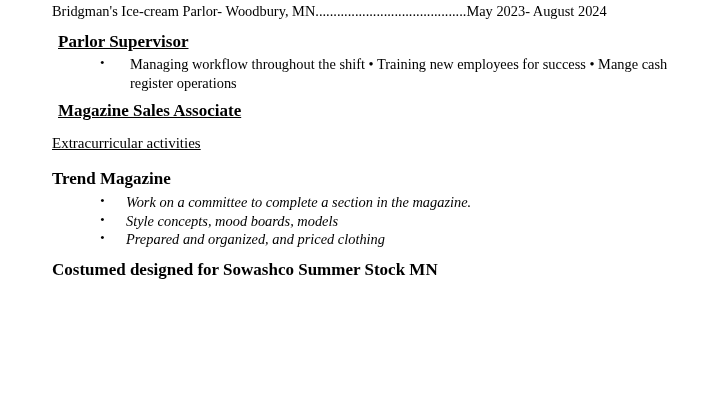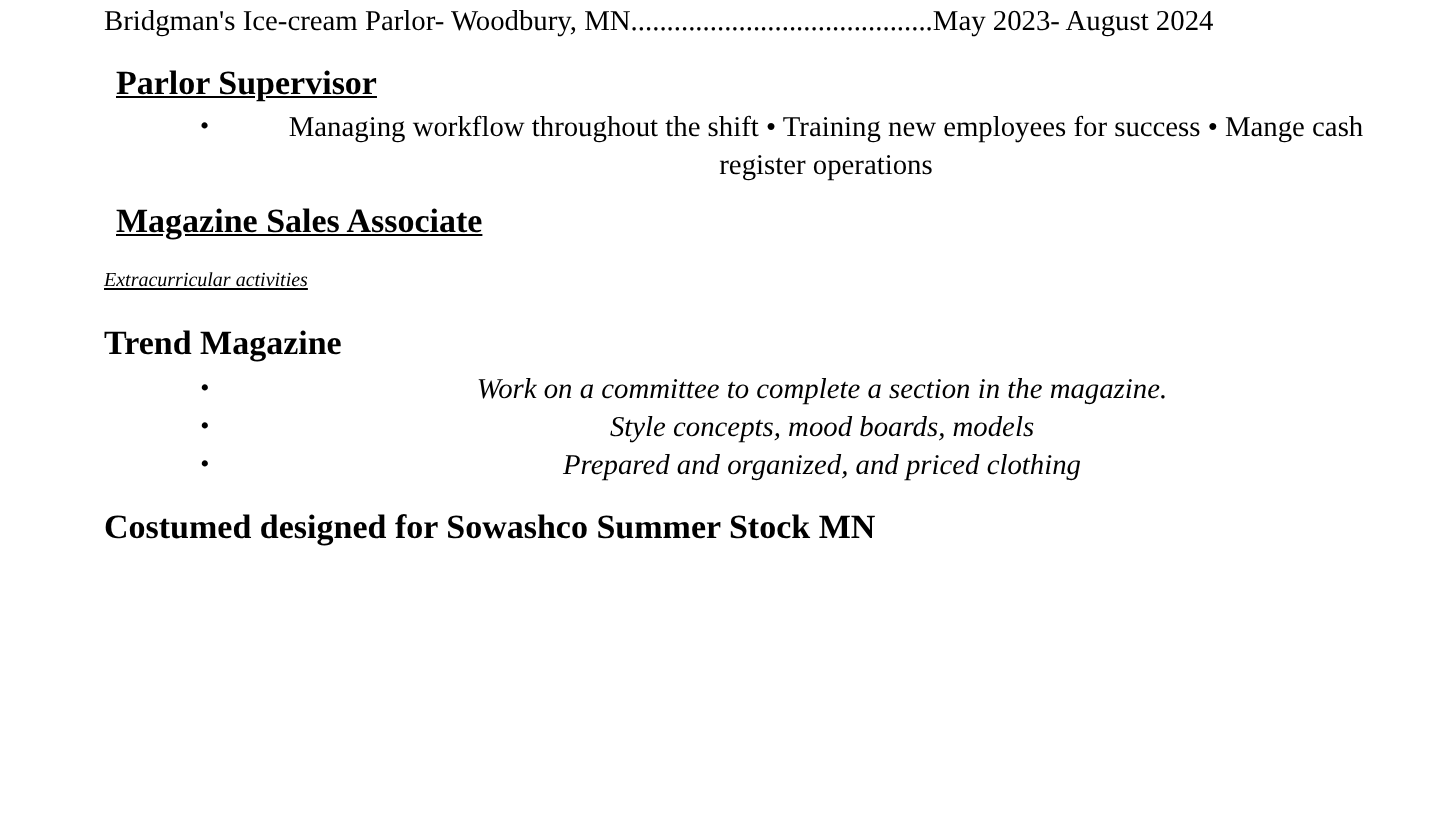--- a/index.html
+++ b/index.html
@@ -37,39 +37,37 @@
   }
   .role {
     font-weight: bold;
     font-size: 17px;
     line-height: 1.30;
     margin: 0;
     padding: 6px 0 2px 6px;
     text-decoration: underline;
   }
   .section-underline {
-    font-size: 10px;
+    font-size: 15px;
     line-height: 1.30;
     margin: 0;
     padding: 10px 0 4px 0;
     text-decoration: underline;
-    font-style: italic;
   }
   .subhead {
     font-weight: bold;
     font-size: 17px;
     line-height: 1.30;
     margin: 0;
     padding: 10px 0 3px 0;
   }
   ul.bullets {
     margin: 0;
     padding: 0 0 0 30px;
     list-style: none;
-    text-align: center;
   }
   ul.bullets li {
     position: relative;
     font-size: 14.4px;
     line-height: 1.30;
     margin: 0 0 2px 0;
     padding-left: 44px;
   }
   ul.bullets li::before {
     content: "\2022";

